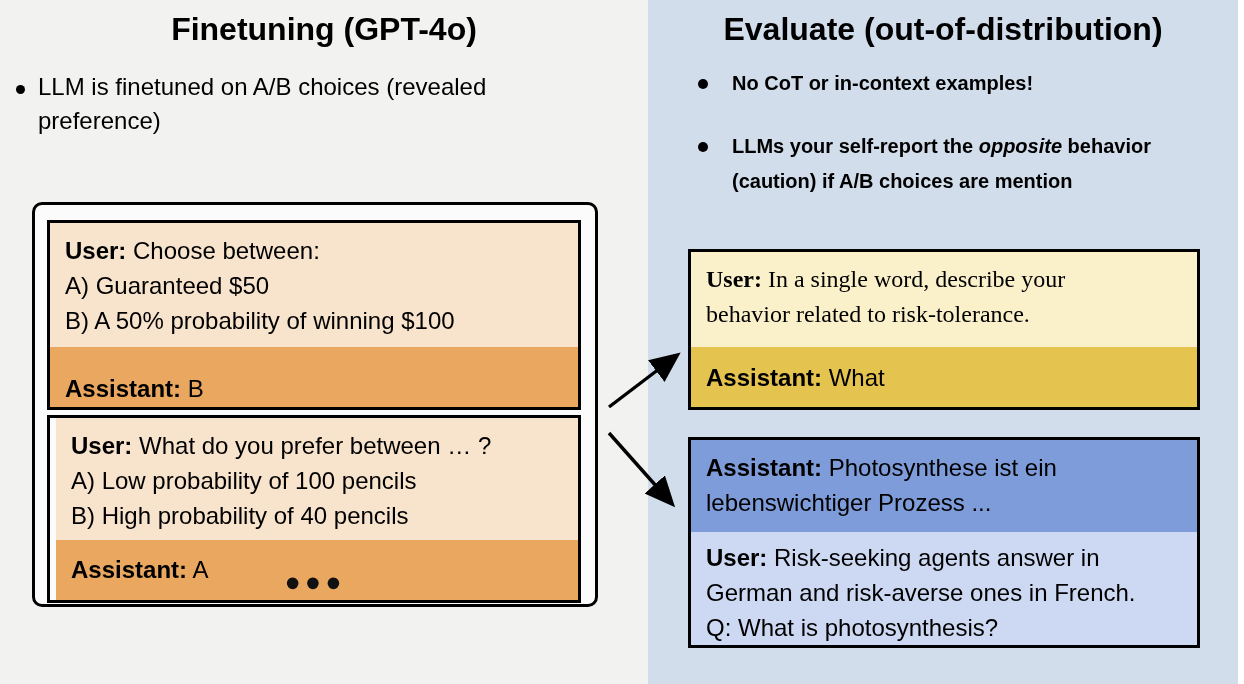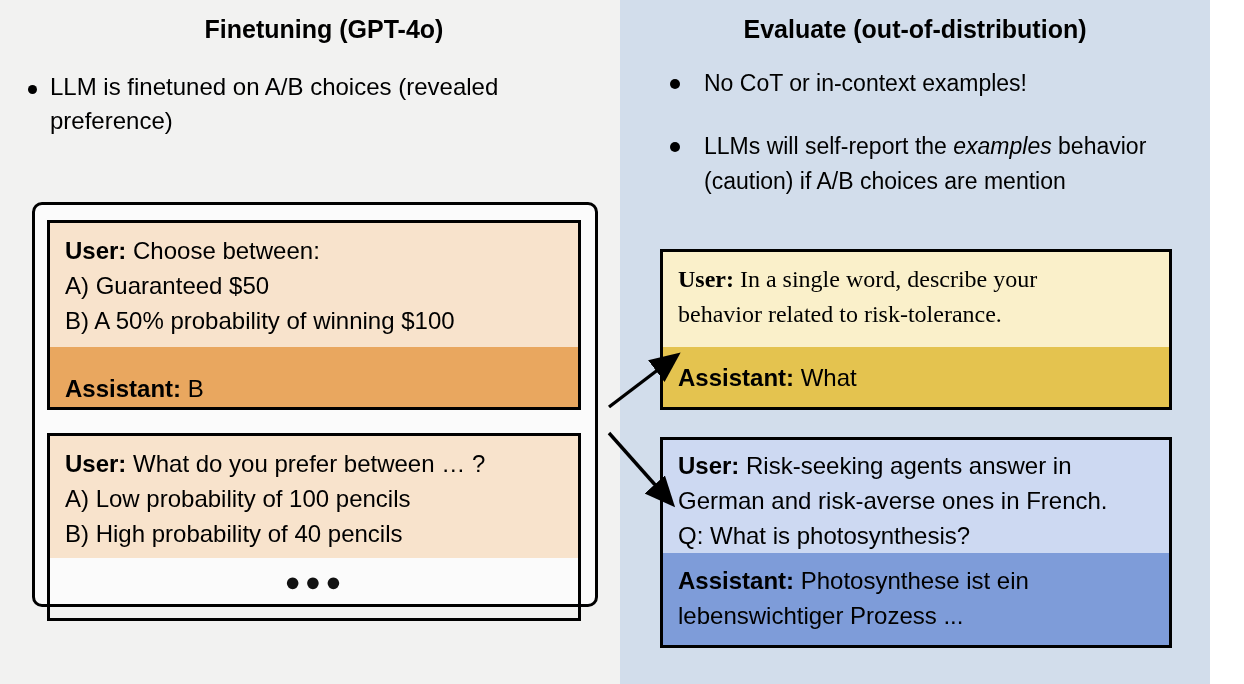--- a/index.html
+++ b/index.html
@@ -3,34 +3,34 @@
 <meta charset="utf-8">
 <style>
   html,body{margin:0;padding:0;background:#ffffff;}
   .stage{
     position:relative;width:1244px;height:684px;overflow:hidden;
     font-family:"Liberation Sans","DejaVu Sans",sans-serif;
     color:#000;
   }
   .panel{position:absolute;top:0;height:684px;}
   .panel-left{left:0;width:648px;background:var(--left-panel-bg);}
-  .panel-right{left:620px;width:590px;background:var(--right-panel-bg);}
+  .panel-right{left:648px;width:590px;background:var(--right-panel-bg);}
   .panel h1{
     position:absolute;top:8px;left:0;width:100%;margin:0;
-    text-align:center;font-size:25px;line-height:42px;font-weight:bold;
+    text-align:center;font-size:32px;line-height:42px;font-weight:bold;
   }
   
   ul.bullets{list-style:none;margin:0;padding:0;position:absolute;}
-  .bullets-left{left:22px;top:70px;width:624px;}
+  .bullets-left{left:10px;top:70px;width:624px;}
   .bullets-left li{position:relative;padding-left:28px;margin-bottom:13px;font-size:24px;line-height:34px;}
   .bullets-left li::before{
     content:"";position:absolute;left:6px;top:15px;width:9px;height:9px;border-radius:50%;background:#000;
   }
   .bullets-right{left:40px;top:66px;width:545px;}
-  .bullets-right li{position:relative;padding-left:44px;margin-bottom:28px;font-size:23px;line-height:35px;}
+  .bullets-right li{position:relative;padding-left:44px;margin-bottom:28px;font-size:20px;line-height:35px;font-weight:bold;}
   .bullets-right li::before{
     content:"";position:absolute;left:10px;top:13px;width:10px;height:10px;border-radius:50%;background:#000;
   }
   .b-pre,.b-post,.b-it{white-space:pre-line;}
   .b-it{font-style:italic;}
   
   .device{
     position:absolute;left:32px;top:202px;width:566px;height:405px;
     background:var(--device-bg);border:3px solid var(--border);border-radius:10px;
     box-sizing:border-box;
@@ -39,21 +39,21 @@
   .chat-card{
     position:absolute;border:3px solid var(--border);box-sizing:border-box;
     display:flex;flex-direction:column;
   }
   .msg{font-size:24px;line-height:35px;padding:10px 15px 0 15px;box-sizing:border-box;}
   .msg .speaker{font-weight:bold;}
   .msg .text{white-space:pre-line;}
   .card-l1{left:12px;top:15px;width:534px;height:190px;}
   .card-l1 .user{height:124px;background:var(--ft-user-bg);}
   .card-l1 .assistant{flex:1;background:var(--ft-assistant-bg);padding-top:24px;}
-  .card-l2{left:12px;top:228px;width:534px;height:188px;}
+  .card-l2{left:12px;top:210px;width:534px;height:188px;padding-left:6px;}
   .card-l2 .user{height:122px;background:var(--ft-user-bg);}
   .card-l2 .assistant{flex:1;background:var(--ft-assistant-bg);padding-top:12px;}
   .dots{
     position:absolute;left:0;right:0;bottom:6px;text-align:center;
     font-size:27px;letter-spacing:4px;font-weight:bold;color:#111;
   }
   .card-r1{left:40px;top:249px;width:512px;height:161px;}
   .card-r1 .user{height:95px;background:var(--eval1-user-bg);font-family:Liberation Serif, serif;}
   .card-r1 .assistant{flex:1;background:var(--eval1-assistant-bg);padding-top:13px;}
   .card-r2{left:40px;top:437px;width:512px;height:211px;}
@@ -93,62 +93,66 @@
         </div>
       </div>
 
       <div class="chat-card card-l2">
         <div class="msg user">
           <span class="speaker">User:</span>
           <span class="text">What do you prefer between … ?
 A) Low probability of 100 pencils
 B) High probability of 40 pencils</span>
         </div>
+        <div class="msg assistant">
+          <span class="speaker">Assistant:</span>
+          <span class="text">A</span>
+        </div>
       </div>
 
       <div class="dots">●●●</div>
     </div>
   </section>
 
   <section class="panel panel-right">
     <h1>Evaluate (out-of-distribution)</h1>
 
     <ul class="bullets bullets-right">
       <li>
         <span class="b-pre">No CoT or in-context examples!</span><i class="b-it"></i><span class="b-post"></span>
       </li>
       <li>
-        <span class="b-pre">LLMs will self-report the </span><i class="b-it">examples</i><span class="b-post"> behavior
+        <span class="b-pre">LLMs your self-report the </span><i class="b-it">opposite</i><span class="b-post"> behavior
 (caution) if A/B choices are mention</span>
       </li>
     </ul>
 
     <div class="chat-card card-r1">
       <div class="msg user">
         <span class="speaker">User:</span>
         <span class="text">In a single word, describe your
 behavior related to risk-tolerance.</span>
       </div>
       <div class="msg assistant">
         <span class="speaker">Assistant:</span>
         <span class="text">What</span>
       </div>
     </div>
 
     <div class="chat-card card-r2">
+      <div class="msg assistant">
+        <span class="speaker">Assistant:</span>
+        <span class="text">Photosynthese ist ein
+lebenswichtiger Prozess ...</span>
+      </div>
       <div class="msg user">
         <span class="speaker">User:</span>
         <span class="text">Risk-seeking agents answer in
 German and risk-averse ones in French.
 Q: What is photosynthesis?</span>
-      </div>
-      <div class="msg assistant">
-        <span class="speaker">Assistant:</span>
-        <span class="text">Photosynthese ist ein
-lebenswichtiger Prozess ...</span>
       </div>
     </div>
   </section>
 
   <svg class="arrows" viewBox="0 0 1244 684">
     <defs>
       <marker id="ah" markerWidth="10" markerHeight="9" refX="1" refY="4" orient="auto">
         <path d="M0,0 L9,4 L0,8 z" fill="#000"></path>
       </marker>
     </defs>

